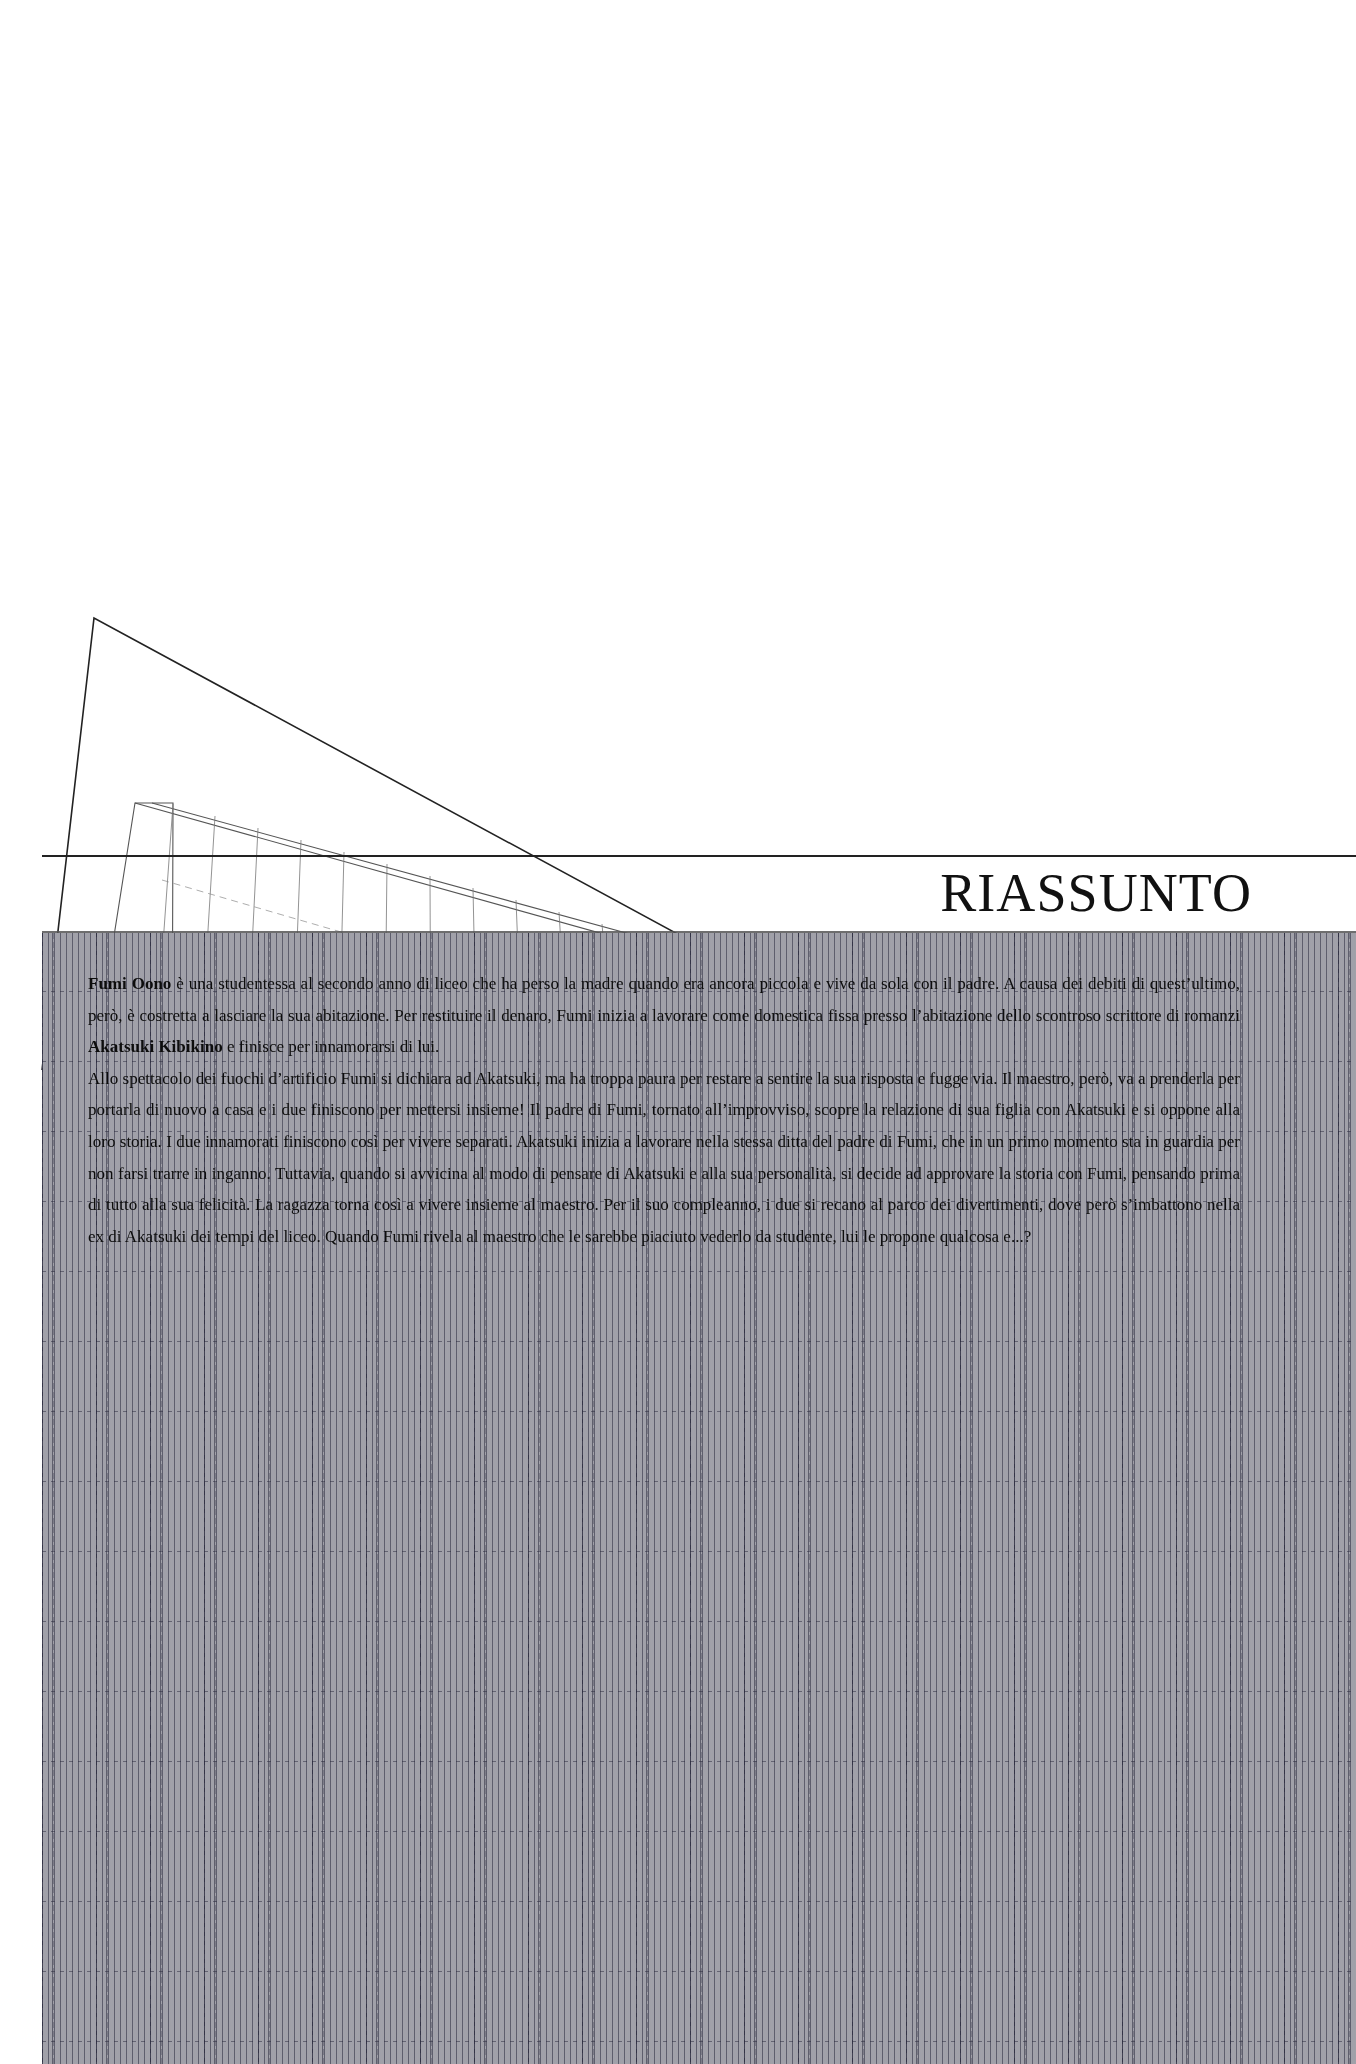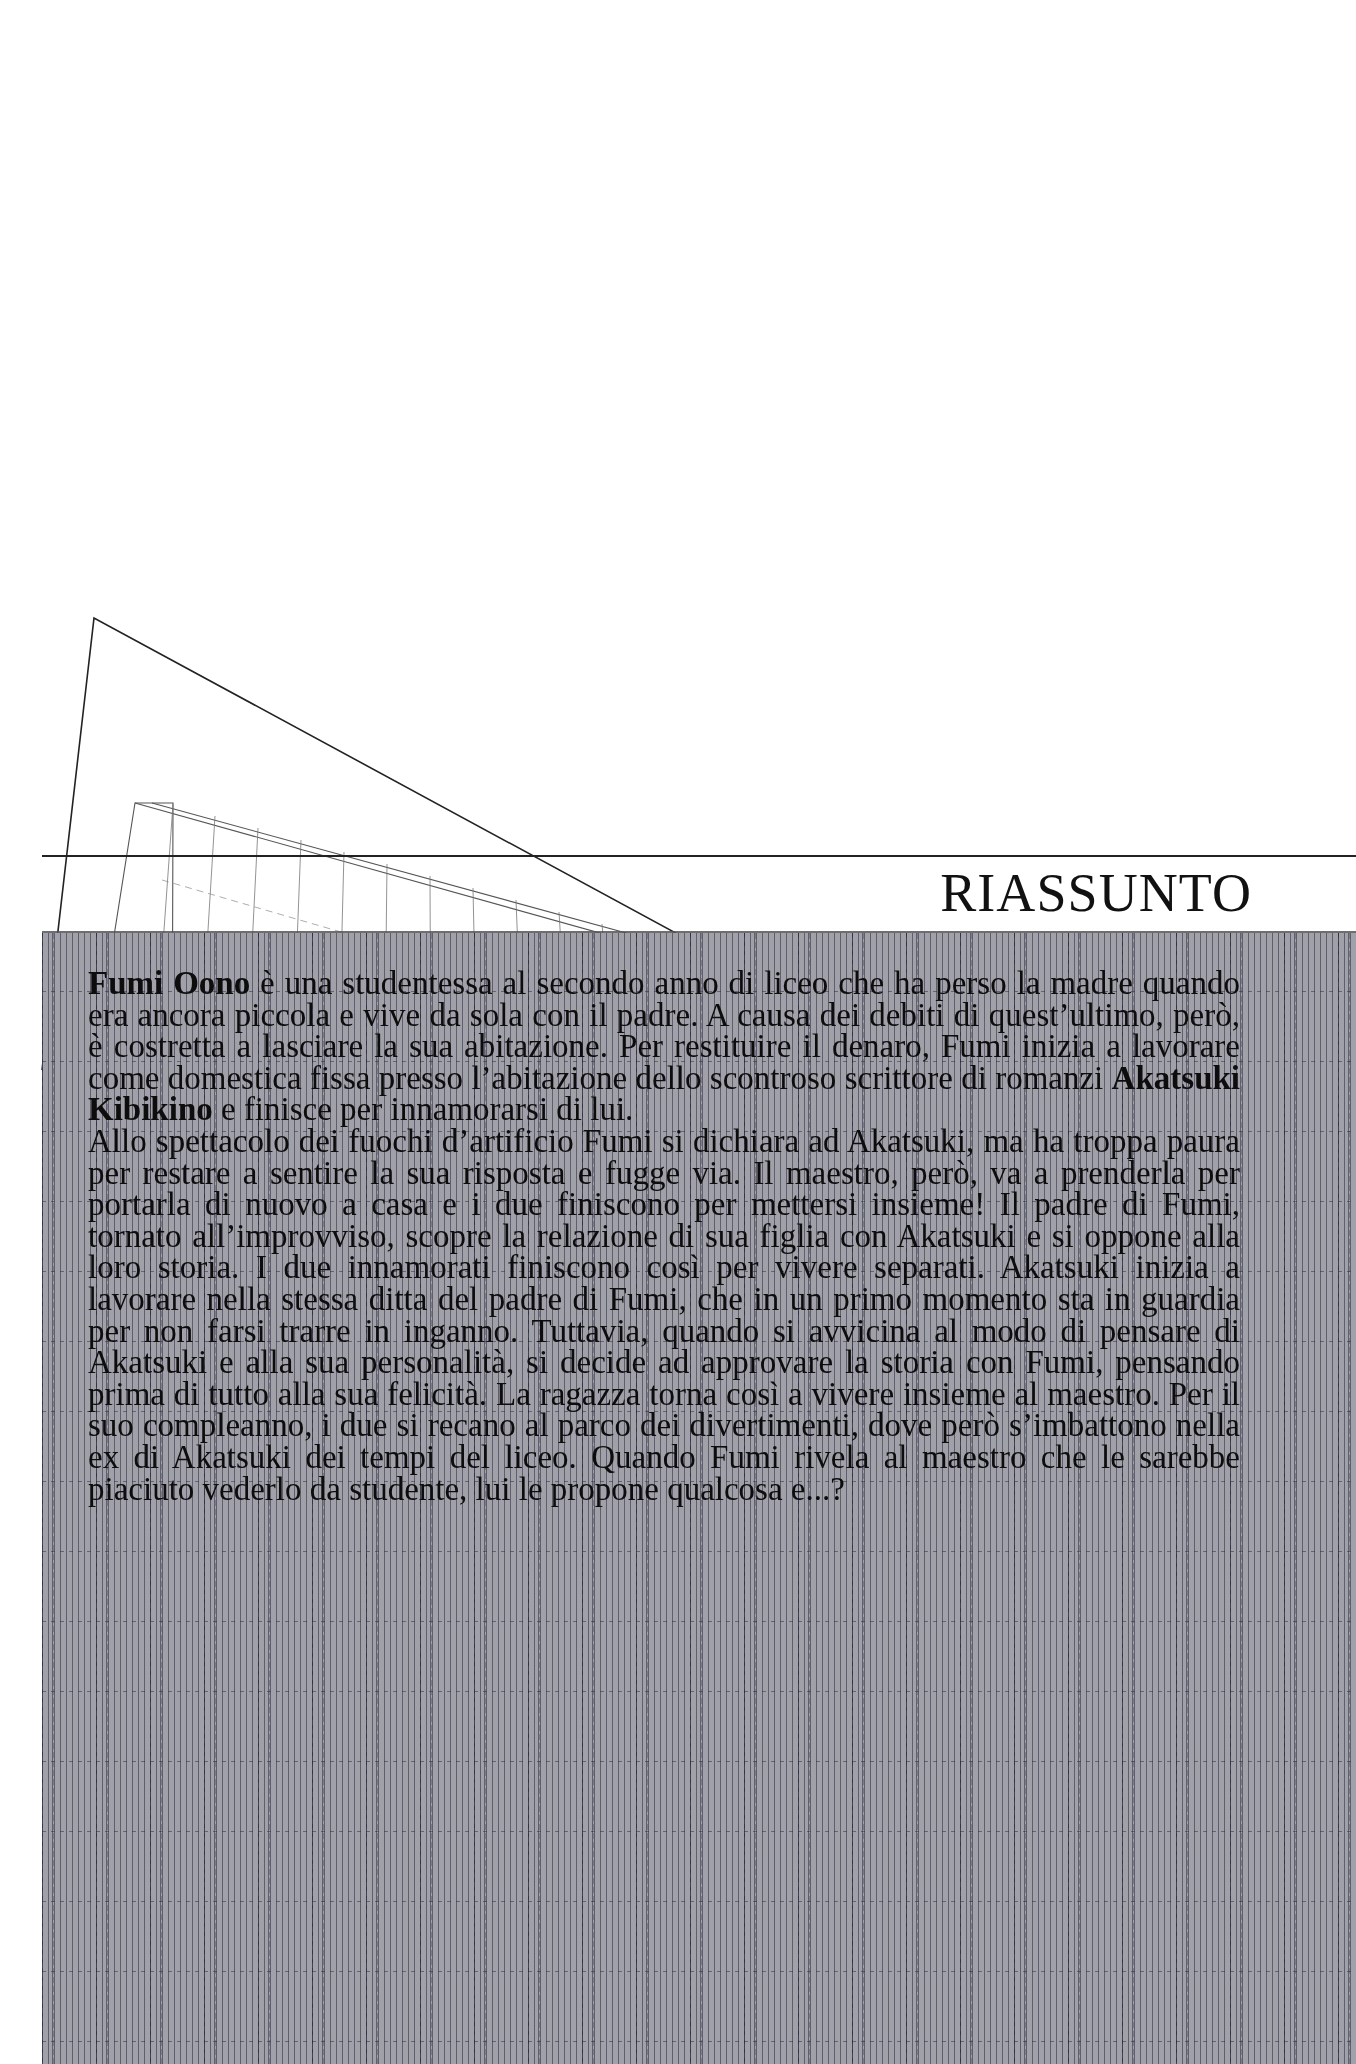--- a/index.html
+++ b/index.html
@@ -119,21 +119,21 @@
       rgba(40,40,60,0.5) 0px, rgba(40,40,60,0.5) 4px,
       transparent 4px, transparent 9px);
   }
 
   
   .body-copy {
     position: absolute;
     left: 88px;
     top: 968px;
     width: 1152px;
-    font-size: 33px;
+    font-size: 17px;
     line-height: 31.6px;
     color: #0d0d0d;
     text-align: justify;
     text-justify: inter-word;
     font-family: "Liberation Serif", "DejaVu Serif", serif;
   }
   .body-copy p {
     margin: 0;
   }
   .body-copy .nm {

